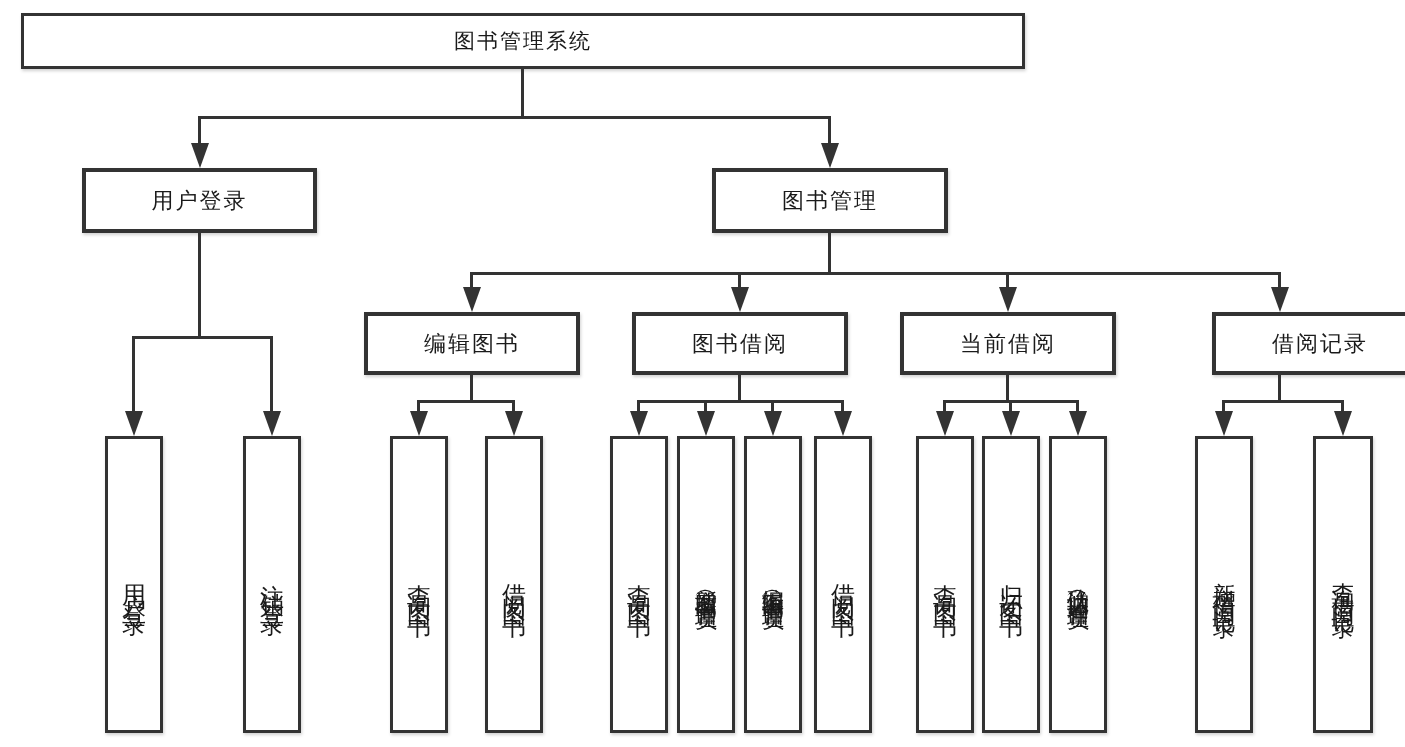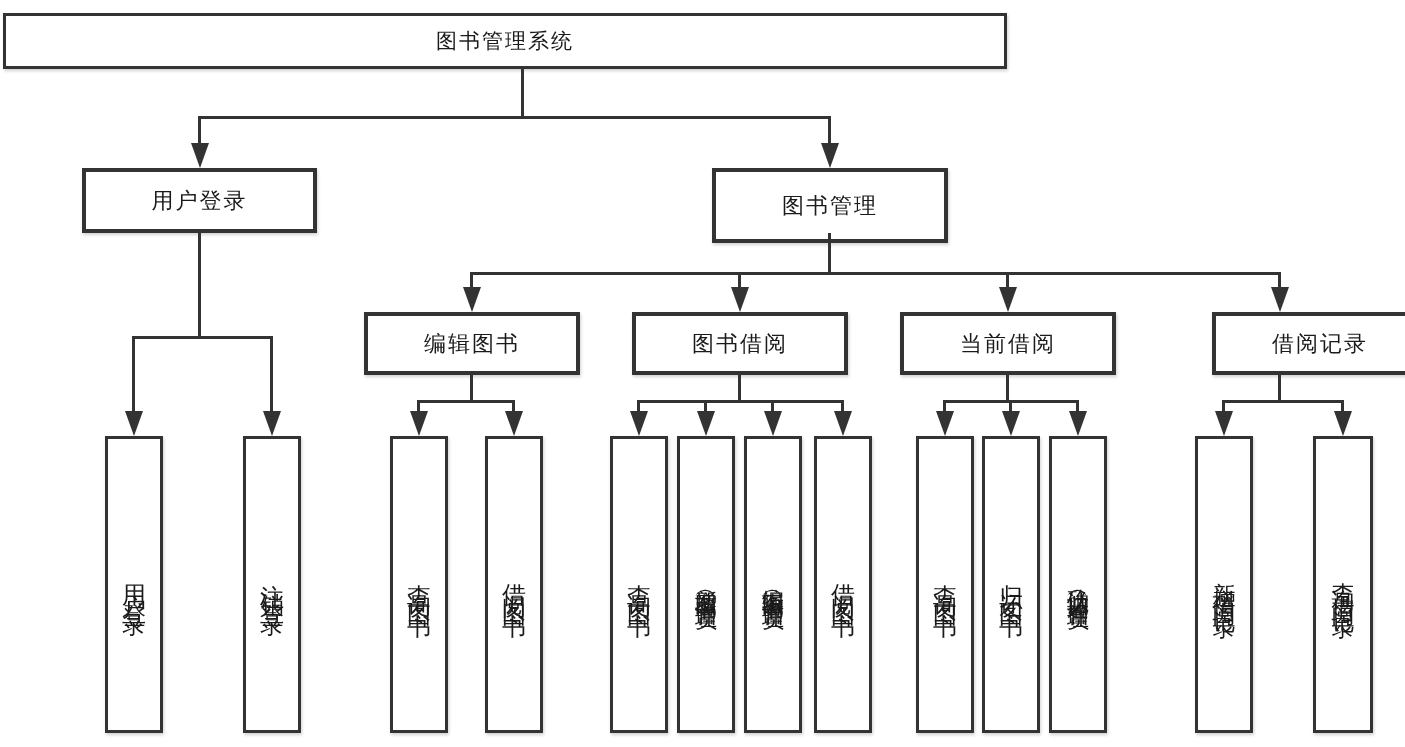--- a/index.html
+++ b/index.html
@@ -72,35 +72,35 @@
     color: #adadad;
     text-shadow: 0 0 3px #ffffff, 0 0 2px #ffffff;
     white-space: nowrap;
   }
 </style>
 </head>
 <body>
 
 <div id="canvas">
 
-  <div class="box" style="left:3px; top:13px; width:1004px; height:56px;">
+  <div class="box" style="left:21px; top:13px; width:1004px; height:56px;">
     <span class="label-h label-root">图书管理系统</span>
   </div>
 
   <div class="vline" style="left:521px; top:68px; height:50px;"></div>
   <div class="hline" style="left:198px; top:116px; width:633px;"></div>
   <div class="vline" style="left:198px; top:116px; height:30px;"></div>
   <div class="arrow" style="left:191px; top:143px;"></div>
   <div class="vline" style="left:828px; top:116px; height:30px;"></div>
   <div class="arrow" style="left:821px; top:143px;"></div>
 
   <div class="box lvl23" style="left:82px; top:168px; width:235px; height:65px;">
     <span class="label-h">用户登录</span>
   </div>
-  <div class="box lvl23" style="left:712px; top:168px; width:236px; height:75px;">
+  <div class="box lvl23" style="left:712px; top:168px; width:236px; height:65px;">
     <span class="label-h">图书管理</span>
   </div>
 
   <div class="vline" style="left:198px; top:233px; height:105px;"></div>
   <div class="hline" style="left:132px; top:336px; width:141px;"></div>
   <div class="vline" style="left:132px; top:336px; height:78px;"></div>
   <div class="arrow" style="left:125px; top:411px;"></div>
   <div class="vline" style="left:270px; top:336px; height:78px;"></div>
   <div class="arrow" style="left:263px; top:411px;"></div>
 

